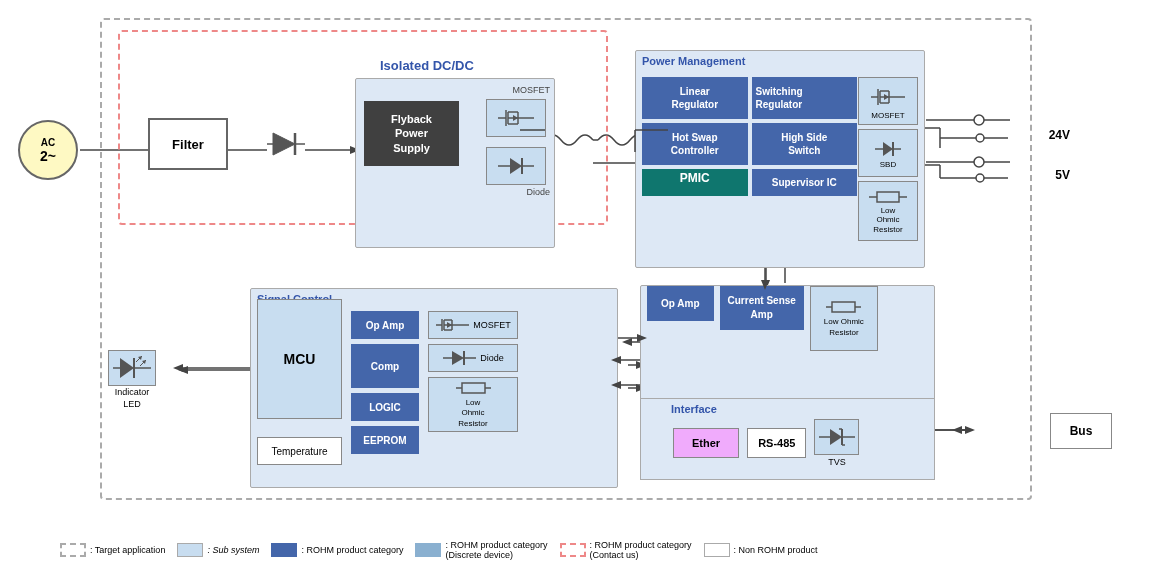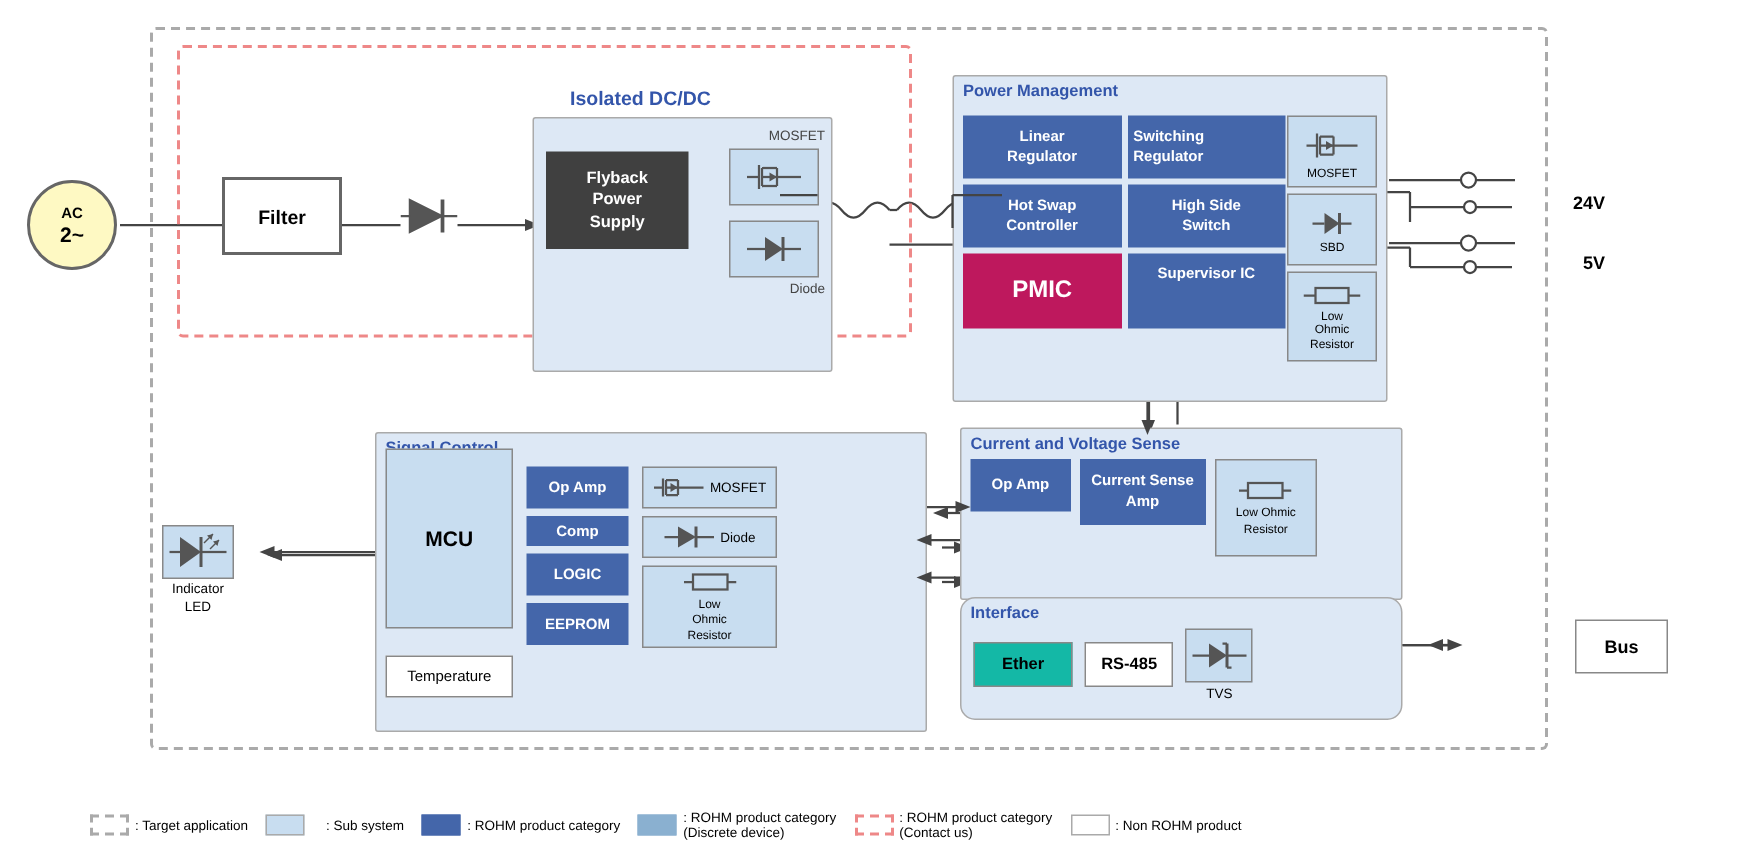--- a/index.html
+++ b/index.html
@@ -254,21 +254,21 @@
 
   <div style="position:absolute; left:635px; top:50px; width:290px; height:218px; border:1.5px solid #aaa; background:#dde8f5; border-radius:2px;">
     <div class="power-mgmt-title">Power Management</div>
 
     <div style="position:absolute; left:6px; top:26px; width:215px;">
       <div style="display:grid; grid-template-columns:1fr 1fr; gap:4px;">
         <div style="background:#4466aa; color:#fff; font-size:10px; font-weight:bold; text-align:center; padding:8px 4px; line-height:1.3;">Linear<br>Regulator</div>
         <div style="background:#4466aa; color:#fff; font-size:10px; font-weight:bold; text-align:left; padding:8px 4px; line-height:1.3;">Switching<br>Regulator</div>
         <div style="background:#4466aa; color:#fff; font-size:10px; font-weight:bold; text-align:center; padding:8px 4px; line-height:1.3;">Hot Swap<br>Controller</div>
         <div style="background:#4466aa; color:#fff; font-size:10px; font-weight:bold; text-align:center; padding:8px 4px; line-height:1.3;">High Side<br>Switch</div>
-        <div style="background:#be185d; color:#fff; font-size:16px; font-weight:bold; text-align:center; padding:16px 4px;">PMIC</div>
+        <div style="background:#0f766e; color:#fff; font-size:12px; font-weight:bold; text-align:center; padding:2px 4px;">PMIC</div>
         <div style="background:#4466aa; color:#fff; font-size:10px; font-weight:bold; text-align:center; padding:8px 4px;">Supervisor IC</div>
       </div>
     </div>
 
     <div style="position:absolute; right:6px; top:26px; width:60px; display:flex; flex-direction:column; gap:4px;">
       <div style="border:1px solid #888; background:#c8ddf0; height:48px; font-size:9px; display:flex; flex-direction:column; align-items:center; justify-content:center; text-align:center;">
         <svg width="38" height="28" viewBox="0 0 38 28">
           <line x1="2" y1="14" x2="9" y2="14" stroke="#555" stroke-width="1.5"></line>
           <line x1="9" y1="6" x2="9" y2="22" stroke="#555" stroke-width="1.5"></line>
           <line x1="11" y1="8" x2="11" y2="20" stroke="#555" stroke-width="1.5"></line>
@@ -315,21 +315,21 @@
     <div style="position:absolute; left:6px; top:10px; width:85px; height:120px; border:1.5px solid #888; background:#c8ddf0; display:flex; align-items:center; justify-content:center; font-size:14px; font-weight:bold;text-align:center;">
       <span>MCU</span>
     </div>
 
     <div style="position:absolute; left:6px; top:148px; width:85px; height:28px; border:1px solid #888; background:#fff; display:flex; align-items:center; justify-content:center; font-size:10px;">
       <span>Temperature</span>
     </div>
 
     <div style="position:absolute; left:100px; top:22px; display:flex; flex-direction:column; gap:5px;">
       <div style="background:#4466aa; color:#fff; font-size:10px; font-weight:bold; width:68px; height:28px; display:flex; align-items:center; justify-content:center;">Op Amp</div>
-      <div style="background:#4466aa; color:#fff; font-size:10px; font-weight:bold; width:68px; height:20px; display:flex; align-items:center; justify-content:center;">Comp</div>
+      <div style="background:#4466aa; color:#fff; font-size:10px; font-weight:bold; width:68px; height:44px; display:flex; align-items:center; justify-content:center;">Comp</div>
       <div style="background:#4466aa; color:#fff; font-size:10px; font-weight:bold; width:68px; height:28px; display:flex; align-items:center; justify-content:center;">LOGIC</div>
       <div style="background:#4466aa; color:#fff; font-size:10px; font-weight:bold; width:68px; height:28px; display:flex; align-items:center; justify-content:center;">EEPROM</div>
     </div>
 
     <div style="position:absolute; left:177px; top:22px; display:flex; flex-direction:column; gap:5px;">
 
       <div style="border:1px solid #888; background:#c8ddf0; width:90px; height:28px; display:flex; align-items:center; justify-content:center; font-size:9px; gap:3px;">
         <svg width="35" height="22" viewBox="0 0 35 22">
           <line x1="1" y1="11" x2="7" y2="11" stroke="#555" stroke-width="1.5"></line>
           <line x1="7" y1="5" x2="7" y2="17" stroke="#555" stroke-width="1.5"></line>
@@ -359,41 +359,40 @@
           <line x1="0" y1="8" x2="6" y2="8" stroke="#555" stroke-width="1.5"></line>
           <rect x="6" y="3" width="23" height="10" fill="none" stroke="#555" stroke-width="1.5"></rect>
           <line x1="29" y1="8" x2="35" y2="8" stroke="#555" stroke-width="1.5"></line>
         </svg>
         <span>Low<br>Ohmic<br>Resistor</span>
       </div>
     </div>
   </div>
 
   <div style="position:absolute; left:640px; top:285px; width:295px; height:115px; border:1.5px solid #aaa; background:#dde8f5; border-radius:2px;">
-    <div class="cv-sense-title">Current and Voltage Sense</div>
     <div style="display:flex; gap:6px; padding: 0 6px; align-items:flex-start;">
       <div style="background:#4466aa; color:#fff; font-size:10px; font-weight:bold; padding:12px 14px; text-align:center; min-width:65px;">Op Amp</div>
       <div style="background:#4466aa; color:#fff; font-size:10px; font-weight:bold; padding:8px 8px; text-align:center; min-width:80px; line-height:1.4;">Current Sense<br>Amp</div>
       <div style="border:1px solid #888; background:#c8ddf0; width:68px; height:65px; font-size:8px; display:flex; flex-direction:column; align-items:center; justify-content:center; text-align:center; line-height:1.3; gap:2px;">
         <svg width="35" height="16" viewBox="0 0 35 16">
           <line x1="0" y1="8" x2="6" y2="8" stroke="#555" stroke-width="1.5"></line>
           <rect x="6" y="3" width="23" height="10" fill="none" stroke="#555" stroke-width="1.5"></rect>
           <line x1="29" y1="8" x2="35" y2="8" stroke="#555" stroke-width="1.5"></line>
         </svg>
         <span>Low
 Ohmic
 Resistor</span>
       </div>
     </div>
   </div>
 
-  <div style="position:absolute; left:640px; top:398px; width:295px; height:82px; border:1.5px solid #aaa; background:#dde8f5; border-radius:10px;">
+  <div style="position:absolute; left:640px; top:398px; width:295px; height:82px; border:1.5px solid #aaa; background:#dde8f5; border-radius:0;padding-left:24px;">
     <div class="interface-title">Interface</div>
     <div style="display:flex; gap:8px; padding: 0 8px; align-items:center;">
-      <div style="border:1px solid #888; background:#14b8a6; font-size:11px; font-weight:bold; padding:8px 18px; text-align:center;">
+      <div style="border:1px solid #888; background:#f0abfc; font-size:11px; font-weight:bold; padding:8px 18px; text-align:center;">
         <span>Ether</span>
       </div>
       <div style="border:1px solid #888; background:#fff; font-size:11px; font-weight:bold; padding:8px 10px; text-align:center;">
         <span>RS-485</span>
       </div>
 
       <div style="display:flex; flex-direction:column; align-items:center; gap:2px;">
         <div style="border:1px solid #888; background:#c8ddf0; width:45px; height:36px; display:flex; align-items:center; justify-content:center;">
           <svg width="38" height="28" viewBox="0 0 38 28">
             <line x1="1" y1="14" x2="12" y2="14" stroke="#555" stroke-width="1.5"></line>
@@ -428,21 +427,21 @@
       </svg>
     </div>
     <span style="font-size:9px; text-align:center; margin-top:1px; line-height:1.3;">Indicator<br>LED</span>
   </div>
 
   <div style="position:absolute; bottom:8px; left:60px; right:8px; display:flex; gap:12px; align-items:center; flex-wrap:wrap;">
     <div style="display:flex; align-items:center; gap:4px;">
       <div style="width:26px; height:14px; border:2px dashed #aaa; background:transparent;"></div>
       <span style="font-size:9px;">: Target application</span>
     </div>
-    <div style="display:flex; align-items:center; gap:14px;">
+    <div style="display:flex; align-items:center; gap:4px;font-style:italic;">
       <div style="width:26px; height:14px; background:#c8ddf0; border:1px solid #aaa;"></div>
       <span style="font-size:9px;">: Sub system</span>
     </div>
     <div style="display:flex; align-items:center; gap:4px;">
       <div style="width:26px; height:14px; background:#4466aa; border:1px solid #4466aa;"></div>
       <span style="font-size:9px;">: ROHM product category</span>
     </div>
     <div style="display:flex; align-items:center; gap:4px;">
       <div style="width:26px; height:14px; background:#8ab0d0; border:1px solid #8ab0d0;"></div>
       <span style="font-size:9px;">: ROHM product category<br>(Discrete device)</span>

